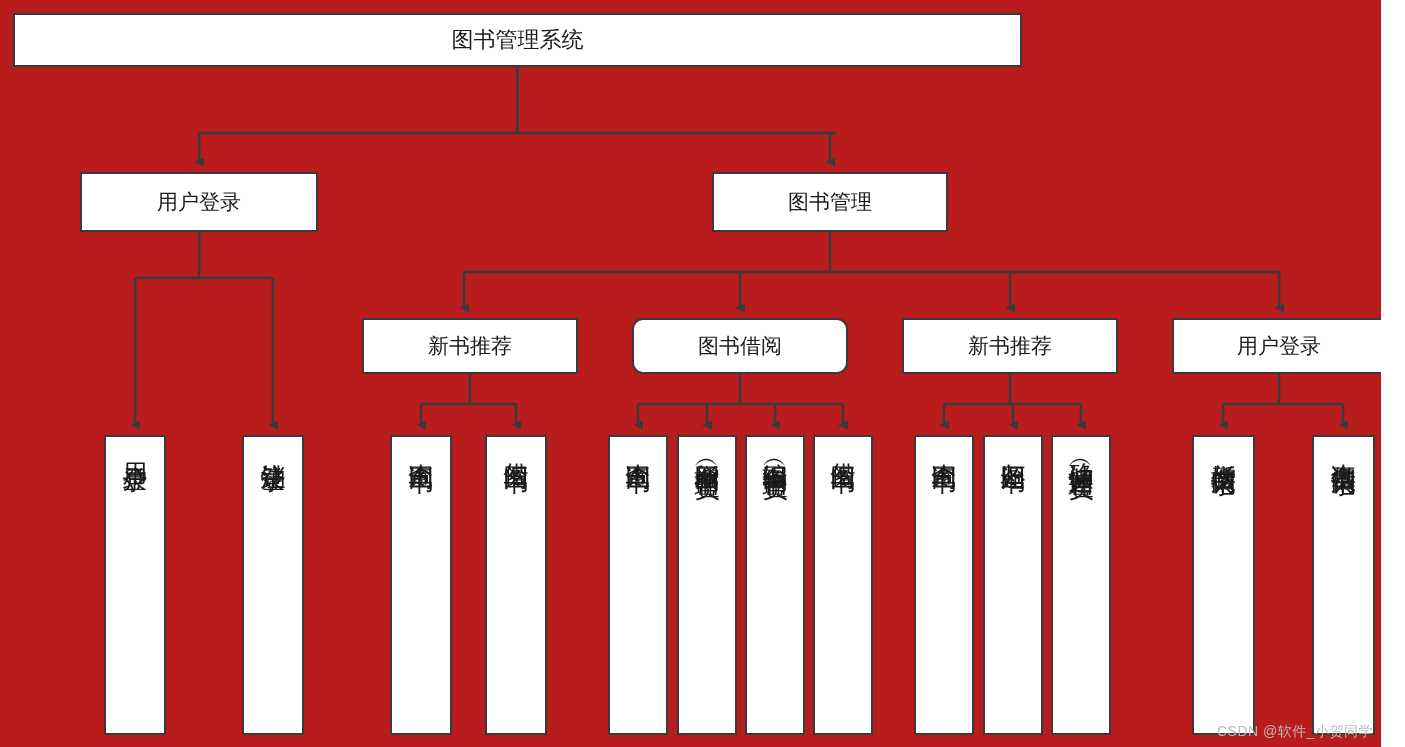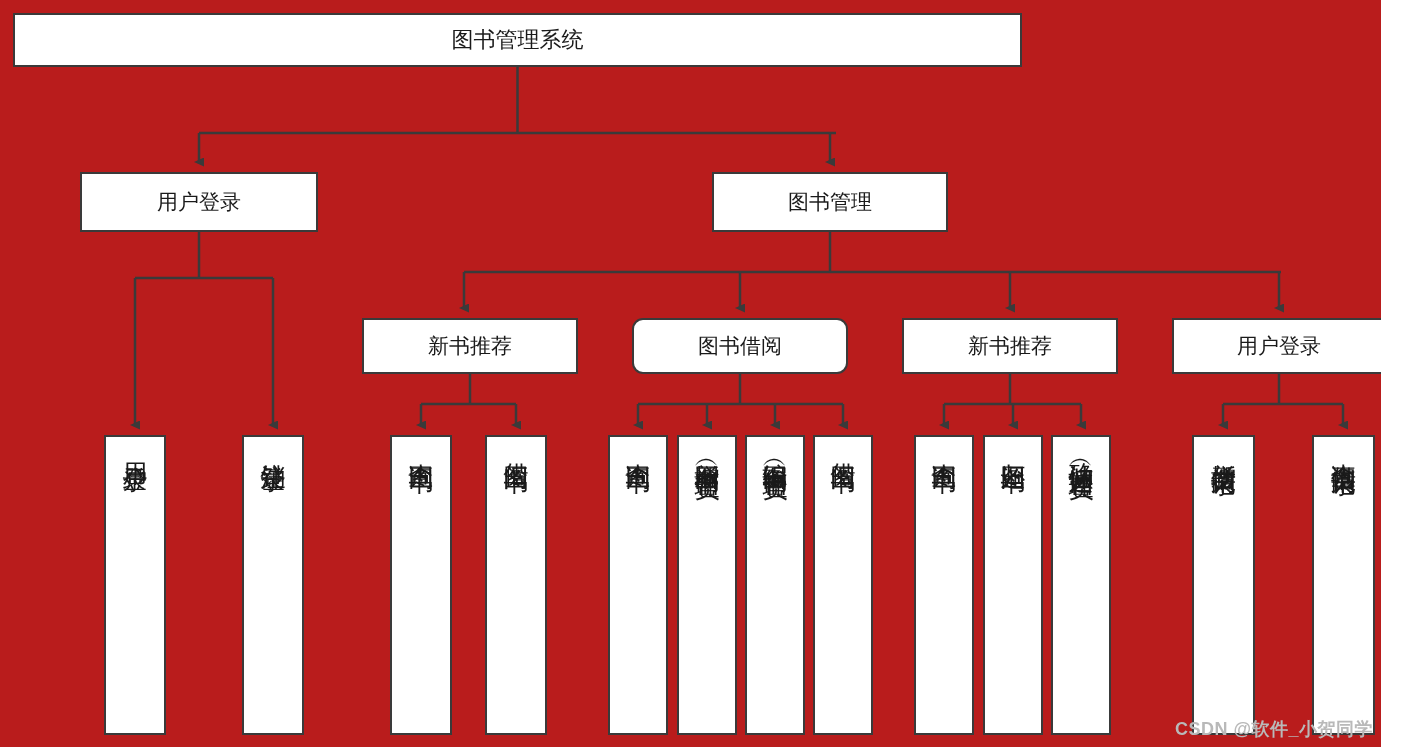--- a/index.html
+++ b/index.html
@@ -56,25 +56,24 @@
     writing-mode: vertical-rl;
     text-orientation: upright;
     font-size: 25px;
     letter-spacing: 2px;
     line-height: 1;
   }
   .watermark {
     position: absolute;
     right: 8px;
     bottom: 6px;
-    font-size: 18px;
+    font-size: 14px;
     color: #b9b9b9;
     letter-spacing: 0.5px;
     white-space: nowrap;
-    font-weight: bold;
   }
 </style>
 </head>
 <body>
 
 <div id="canvas">
 
   <svg id="wires" viewBox="0 0 1405 747">
     <defs>
       <marker id="arrow" markerWidth="10" markerHeight="10" refX="4.5" refY="5" orient="auto" markerUnits="userSpaceOnUse">

